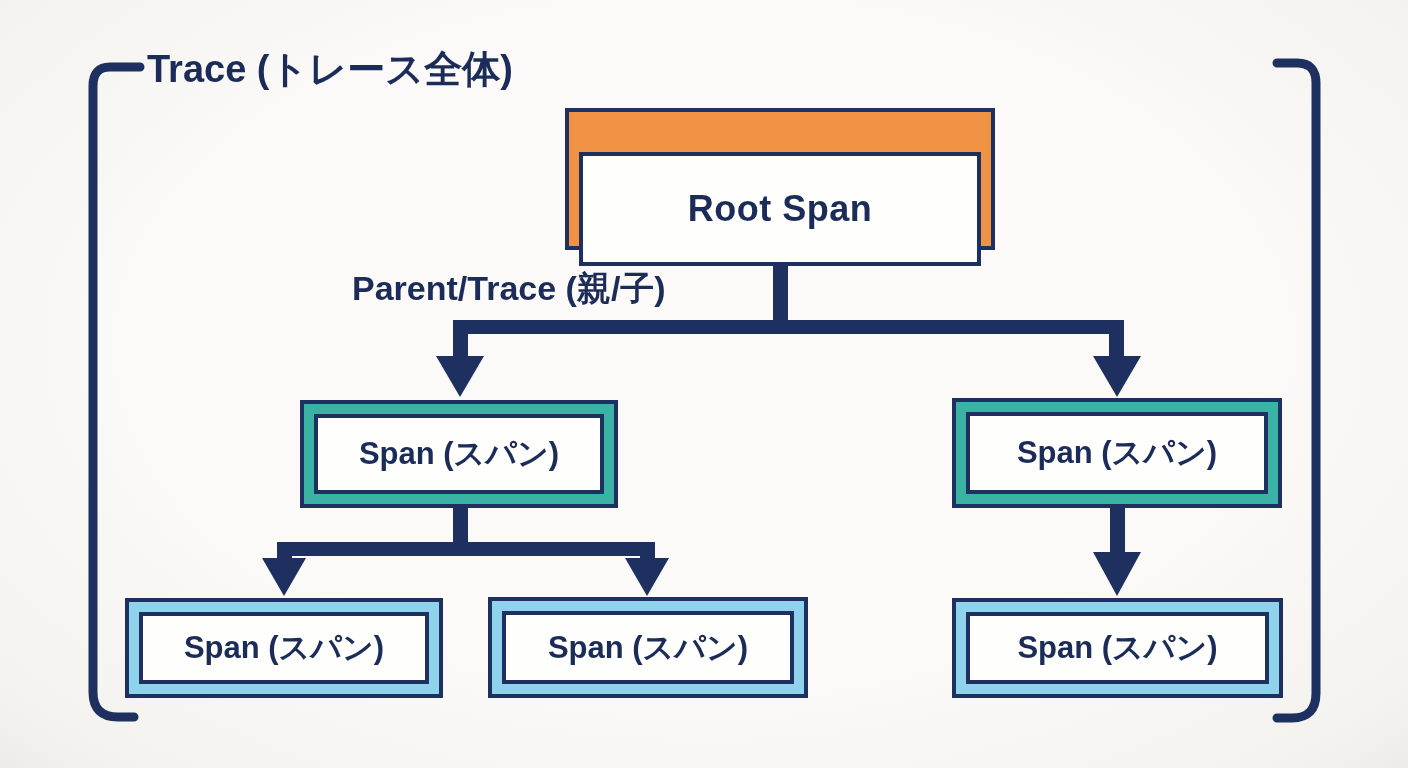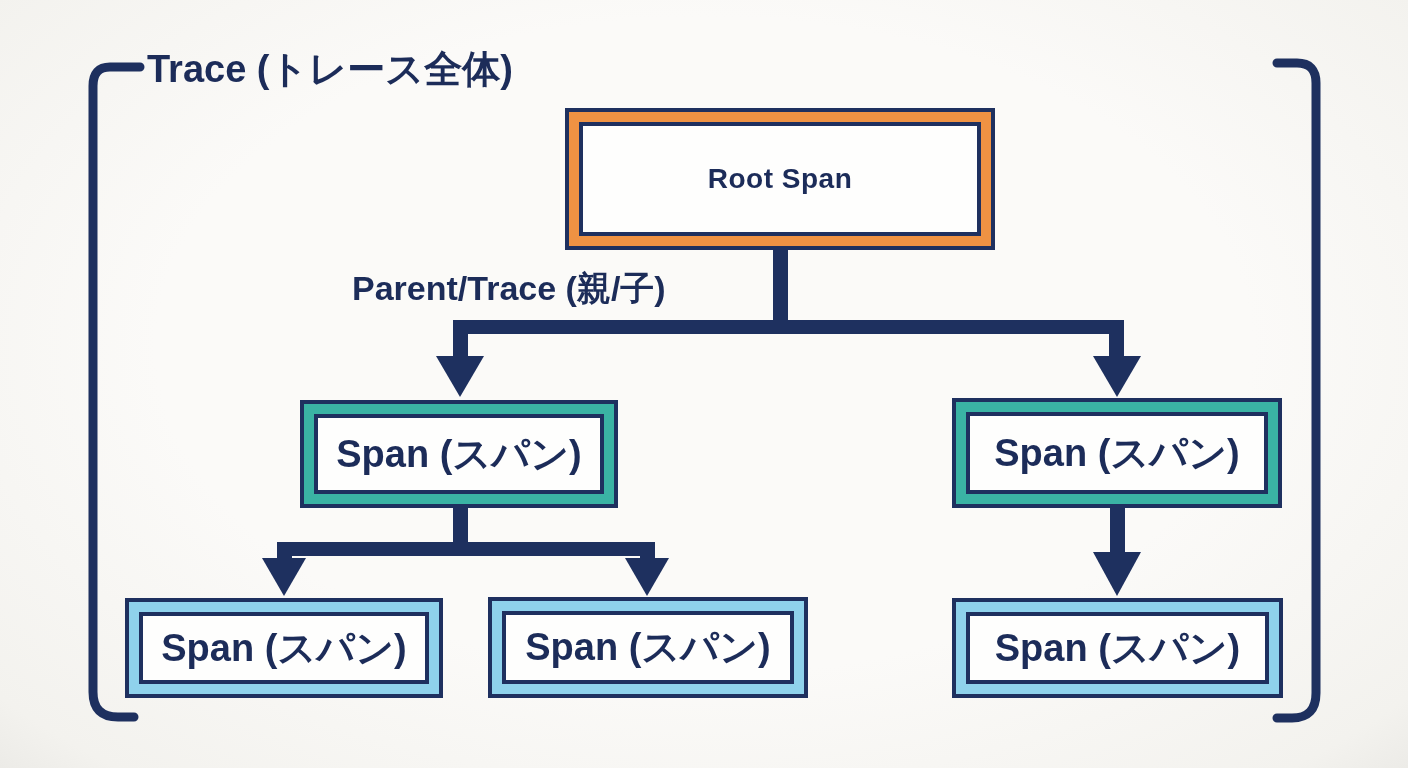--- a/index.html
+++ b/index.html
@@ -41,22 +41,22 @@
     width: 100%; height: 100%;
     border: 4px solid var(--line-navy);
     background: var(--node-fill);
     display: flex;
     align-items: center;
     justify-content: center;
     font-weight: bold;
     color: var(--text-navy);
     white-space: nowrap;
   }
-  .root-label { font-size: 28px; letter-spacing: 0.5px; }
-  .span-label { font-size: 38px; }
+  .root-label { font-size: 36px; letter-spacing: 0.5px; margin-top: 30px; }
+  .span-label { font-size: 31px; }
   .diagram-title {
     position: absolute;
     left: 147px; top: 44px;
     font-size: 38px;
     font-weight: bold;
     color: var(--text-navy);
     white-space: nowrap;
   }
   .edge-label {
     position: absolute;

